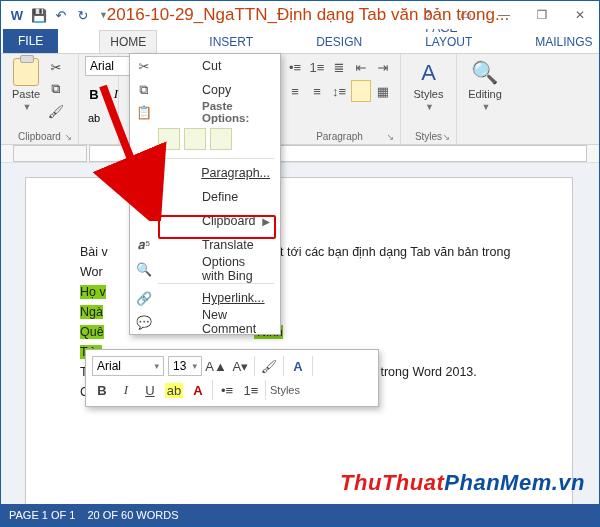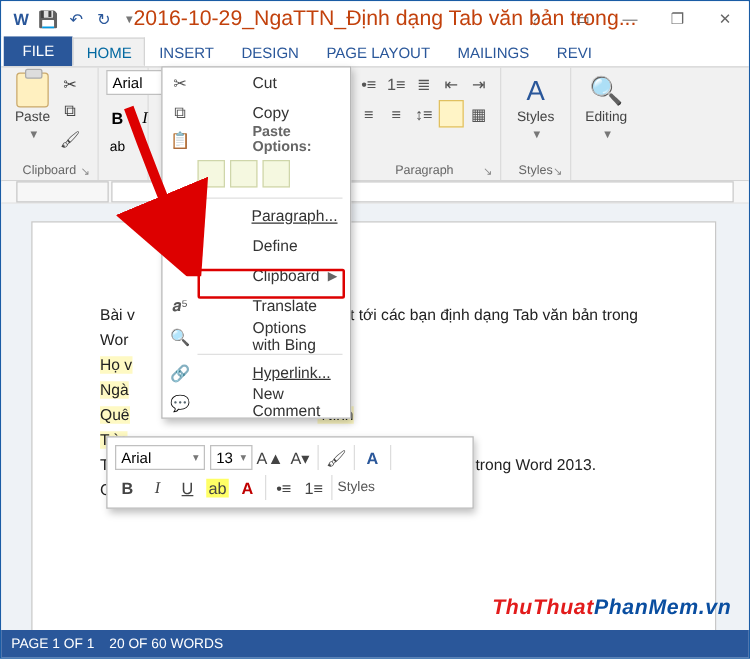--- a/index.html
+++ b/index.html
@@ -6,24 +6,24 @@
   body { font-family: "Segoe UI", Tahoma, sans-serif; font-size: 12px; background: #888; width: 600px; height: 527px; overflow: hidden; position: relative; }
   .window { width: 600px; height: 527px; background: #fff; border: 1px solid #1a5ca5; display: flex; flex-direction: column; position: relative; }
   
   .titlebar { height: 28px; background: #fff; display: flex; align-items: center; padding: 0 4px; position: relative; }
   .qat { display: flex; align-items: center; gap: 6px; padding-left: 4px; }
   .qat .ic { width: 16px; height: 16px; display: inline-flex; align-items: center; justify-content: center; color: #2a579a; font-size: 13px; }
   .title { position: absolute; left: 16px; right: 0; text-align: center; font-size: 17px; color: #c2410c; pointer-events: none; }
   .winbtns { margin-left: auto; display: flex; gap: 8px; }
   .winbtn { width: 30px; height: 20px; display: flex; align-items: center; justify-content: center; color: #666; font-size: 12px; }
   
-  .tabs { height: 24px; background: #fff; display: flex; align-items: flex-end; padding: 0 0 0 2px; }
+  .tabs { height: 24px; background: #fff; display: flex; align-items: flex-end; padding: 0 0 0 2px; gap: 41px; }
   .tab { padding: 4px 10px 3px; font-size: 12px; color: #2a579a; border: 1px solid transparent; }
   .tab.file { background: #2a579a; color: #fff; padding: 4px 14px; }
-  .tab.active { color: #0369a1; border: 1px solid #d4d4d4; border-bottom: 1px solid #f1f1f1; background: #f1f1f1; }
+  .tab.active { color: #404040; border: 1px solid #d4d4d4; border-bottom: 1px solid #f1f1f1; background: #f1f1f1; }
   
   .ribbon { height: 92px; background: #f1f1f1; border-top: 1px solid #d4d4d4; border-bottom: 1px solid #d4d4d4; display: flex; }
   .grp { border-right: 1px solid #dcdcdc; padding: 2px 6px 0; display: flex; flex-direction: column; justify-content: space-between; }
   .grp-body { flex: 1; display: flex; align-items: flex-start; gap: 4px; }
   .grp-label { font-size: 10px; color: #666; text-align: center; padding: 2px 0; position: relative; }
   .grp-label .launcher { position: absolute; right: 0; bottom: 2px; font-size: 9px; color: #888; }
   
   .clipboard .grp-body { gap: 2px; }
   .paste-btn { width: 38px; display: flex; flex-direction: column; align-items: center; gap: 2px; padding-top: 2px; font-size: 11px; color: #444; }
   .paste-ic { width: 26px; height: 28px; background: #fff0c0; border: 1px solid #caa86a; border-radius: 3px; position: relative; }
@@ -41,21 +41,21 @@
   .para .shade { background: #fff4c6; border: 1px solid #e0c060; }
   
   .bigbtn { width: 46px; display: flex; flex-direction: column; align-items: center; gap: 2px; padding-top: 4px; font-size: 11px; color: #444; }
   .bigbtn .bigic { font-size: 22px; color: #2a579a; }
   
   .ruler { height: 18px; background: #f7f7f7; border-bottom: 1px solid #e0e0e0; position: relative; font-size: 9px; color: #666; }
   .ruler .rarea { position: absolute; left: 88px; right: 12px; top: 0; bottom: 0; background: #fff; border: 1px solid #c8c8c8; }
   .ruler .rleft { position: absolute; left: 12px; width: 74px; top: 0; bottom: 0; border: 1px solid #c8c8c8; }
   .docarea { flex: 1; background: #eef2f6; position: relative; overflow: hidden; }
   .page { position: absolute; left: 24px; top: 14px; width: 548px; height: 340px; background: #fff; border: 1px solid #c8c8c8; padding: 64px 44px 30px 54px; font-size: 12.5px; color: #222; line-height: 1.6; }
-  .page .sel { background: #fef9c3; }
+  .page .sel { background: #84cc16; }
   .page p { margin: 0; }
   
   .statusbar { height: 22px; background: #2a579a; color: #fff; display: flex; align-items: center; font-size: 11px; padding: 0 8px; gap: 12px; }
   
   .ctxmenu { position: absolute; left: 128px; top: 52px; width: 152px; background: #fff; border: 1px solid #b6b6b6; box-shadow: 2px 3px 6px rgba(0,0,0,0.25); z-index: 50; font-size: 12.5px; color: #333; }
   .ctxmenu .mi { height: 24px; display: flex; align-items: center; padding: 0 10px 0 0; }
   .ctxmenu .mi .micol { width: 28px; display: flex; align-items: center; justify-content: center; font-size: 13px; color: #555; }
   .ctxmenu .mi .mlabel { flex: 1; margin-left: 44px; }
   .ctxmenu .mi .arrow { font-size: 10px; color: #666; }
   .ctxmenu .mi.hdr { height: 20px; font-size: 11.5px; color: #666; }
@@ -65,21 +65,21 @@
   .pasteop { width: 22px; height: 22px; border: 1px solid #cfd6aa; background: #f5f8e0; margin-right: 4px; display: inline-block; }
   
   .minitb { position: absolute; left: 84px; top: 348px; width: 294px; height: 58px; background: #fff; border: 1px solid #b6b6b6; box-shadow: 2px 3px 6px rgba(0,0,0,0.25); z-index: 40; padding: 4px 6px; }
   .minitb .row { display: flex; align-items: center; gap: 4px; height: 24px; }
   .minitb .fld { height: 20px; border: 1px solid #c0c0c0; background: #fff; font-size: 12px; padding: 0 4px; display: flex; align-items: center; justify-content: space-between; }
   .minitb .btn { width: 20px; height: 22px; display: flex; align-items: center; justify-content: center; font-size: 13px; color: #444; }
   .minitb .divv { width: 1px; height: 20px; background: #ddd; }
   
   .redarrow { position: absolute; left: 92px; top: 80px; z-index: 60; pointer-events: none; }
   
-  .watermark { position: absolute; right: 14px; bottom: 30px; font-size: 17px; font-weight: 700; font-style: italic; z-index: 70; letter-spacing: .5px; }
+  .watermark { position: absolute; right: 14px; bottom: 30px; font-size: 22px; font-weight: 700; font-style: italic; z-index: 70; letter-spacing: .5px; }
   .watermark .red { color: #e21b1b; }
   .watermark .blue { color: #0a4ea0; }
   .caret { font-size: 9px; color: #777; margin-left: 2px; }
 </style>
 </head>
 <body>
 
 <div class="window">
 
   <div class="titlebar">

